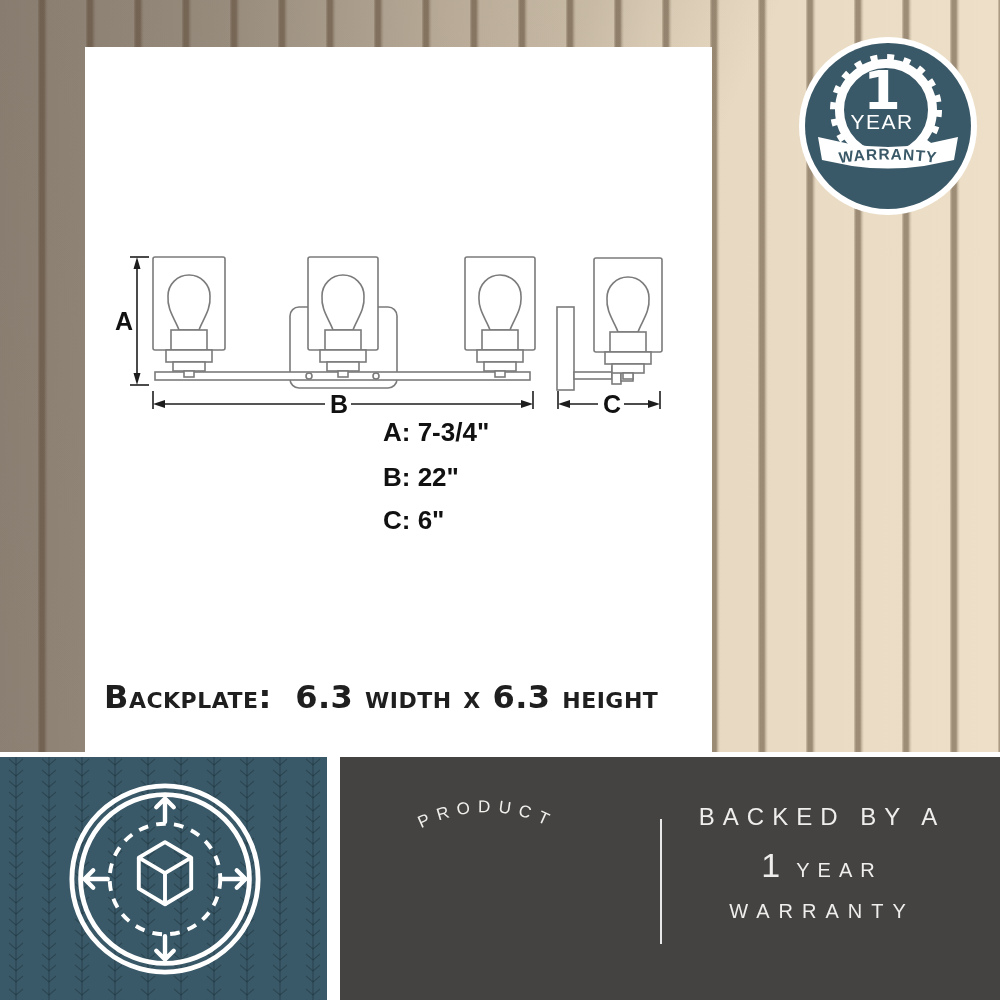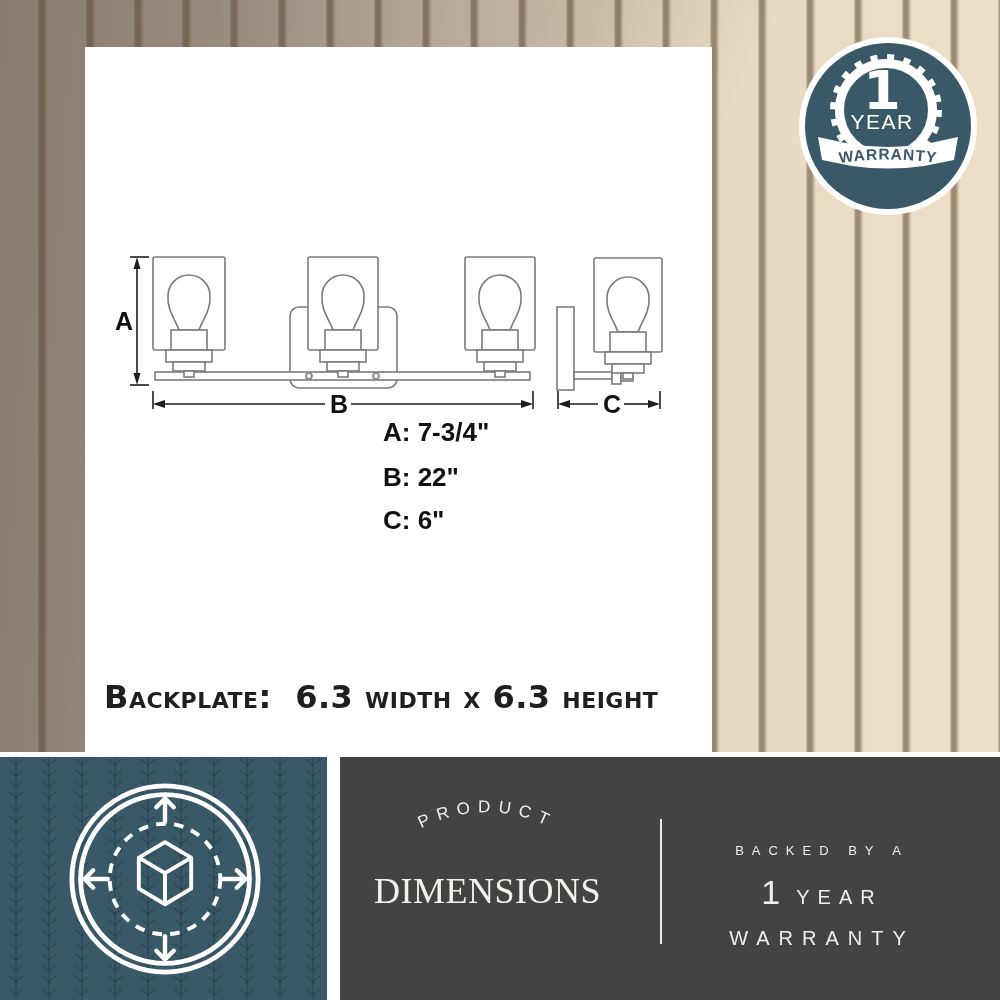--- a/index.html
+++ b/index.html
@@ -40,21 +40,21 @@
   .teal-box{position:absolute;left:0;top:5px;width:327px;height:243px;background:#3a5968;overflow:hidden;}
   .teal-pattern{position:absolute;left:0;top:0;}
   .dim-icon{position:absolute;left:68px;top:25px;}
   .gray-box{position:absolute;left:340px;top:5px;width:660px;height:243px;background:#454341;color:#efeeec;}
   .arc-svg{position:absolute;left:32px;top:16px;}
   .arc-text{font:17px "Liberation Sans",sans-serif;letter-spacing:7.5px;fill:#f1efec;}
   .dimensions-word{position:absolute;left:0;top:113px;width:295px;text-align:center;
     font-family:"Liberation Serif",serif;font-size:36px;letter-spacing:0.5px;color:#f4f2ef;}
   .footer-divider{position:absolute;left:320px;top:62px;width:2px;height:125px;background:rgba(255,255,255,0.88);}
   .warranty-col{position:absolute;left:337px;top:46px;width:290px;text-align:center;}
-  .w-row1{font-size:13px;letter-spacing:8px;margin-top:40px;}
+  .w-row1{font-size:24px;letter-spacing:8px;}
   .w-row2{margin-top:15px;display:flex;justify-content:center;align-items:baseline;}
   .w-row2 .big1{font-size:34px;margin-right:16px;}
   .w-row2 .yr{font-size:20px;letter-spacing:8px;}
   .w-row3{margin-top:15px;font-size:20px;letter-spacing:9px;}
 </style>
 </head>
 <body>
 
 <div class="stage">
 
@@ -187,21 +187,20 @@
 
     <div class="gray-box">
       <svg class="arc-svg" width="230" height="80" viewBox="0 0 230 80">
         <defs>
           <path id="prodArc" d="M 25,72 A 140,140 0 0 1 205,72"></path>
         </defs>
         <text class="arc-text" text-anchor="middle">
           <textPath href="#prodArc" startOffset="50%">PRODUCT</textPath>
         </text>
       </svg>
-      <div class="dimensions-word">DIMENSIONS</div>
       <div class="footer-divider"></div>
       <div class="warranty-col">
         <div class="w-row1">BACKED BY A</div>
         <div class="w-row2">
           <span class="big1">1</span>
           <span class="yr">YEAR</span>
         </div>
         <div class="w-row3">WARRANTY</div>
       </div>
     </div>

